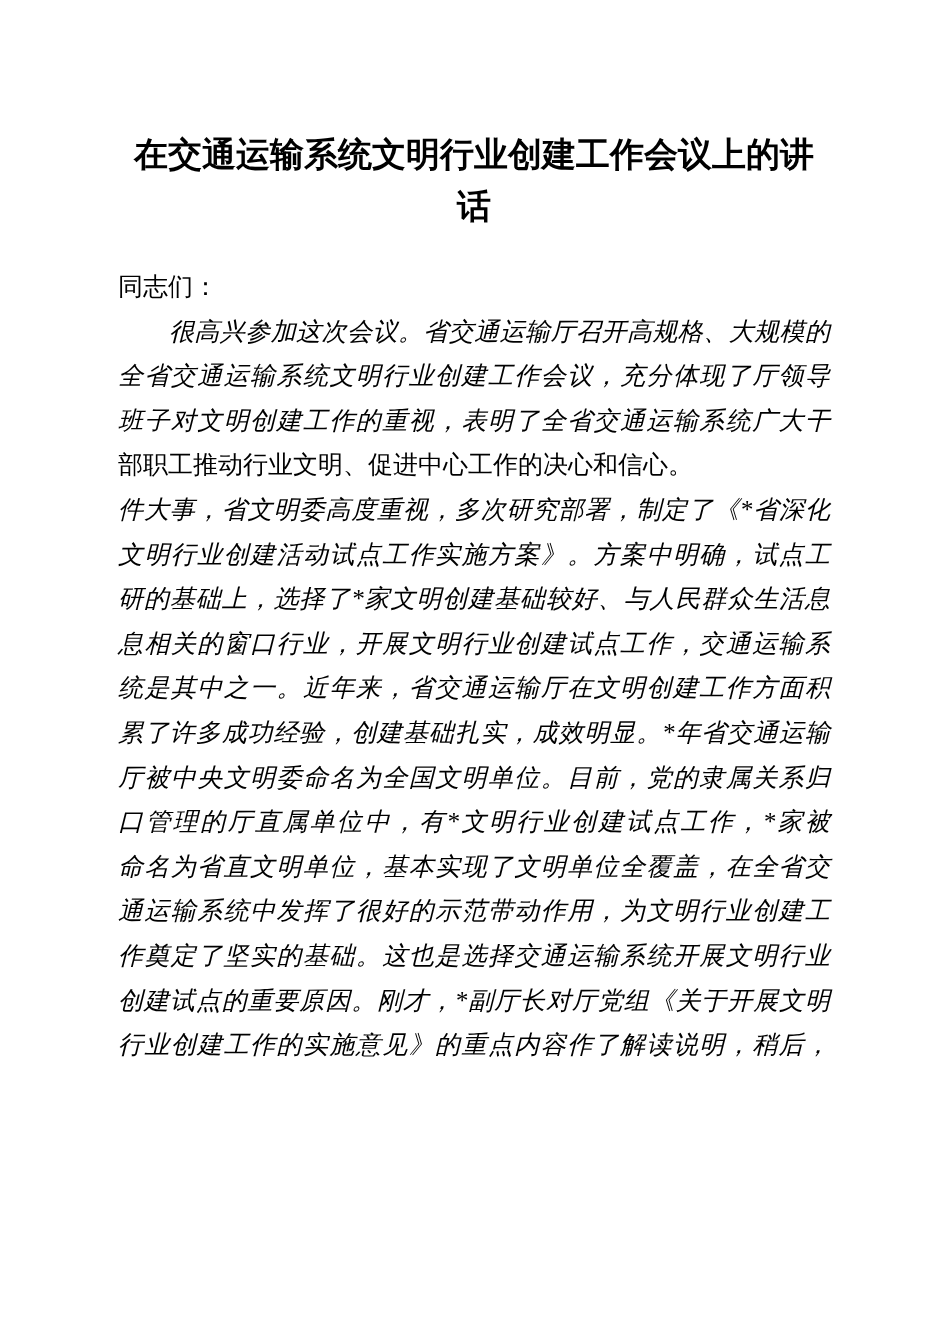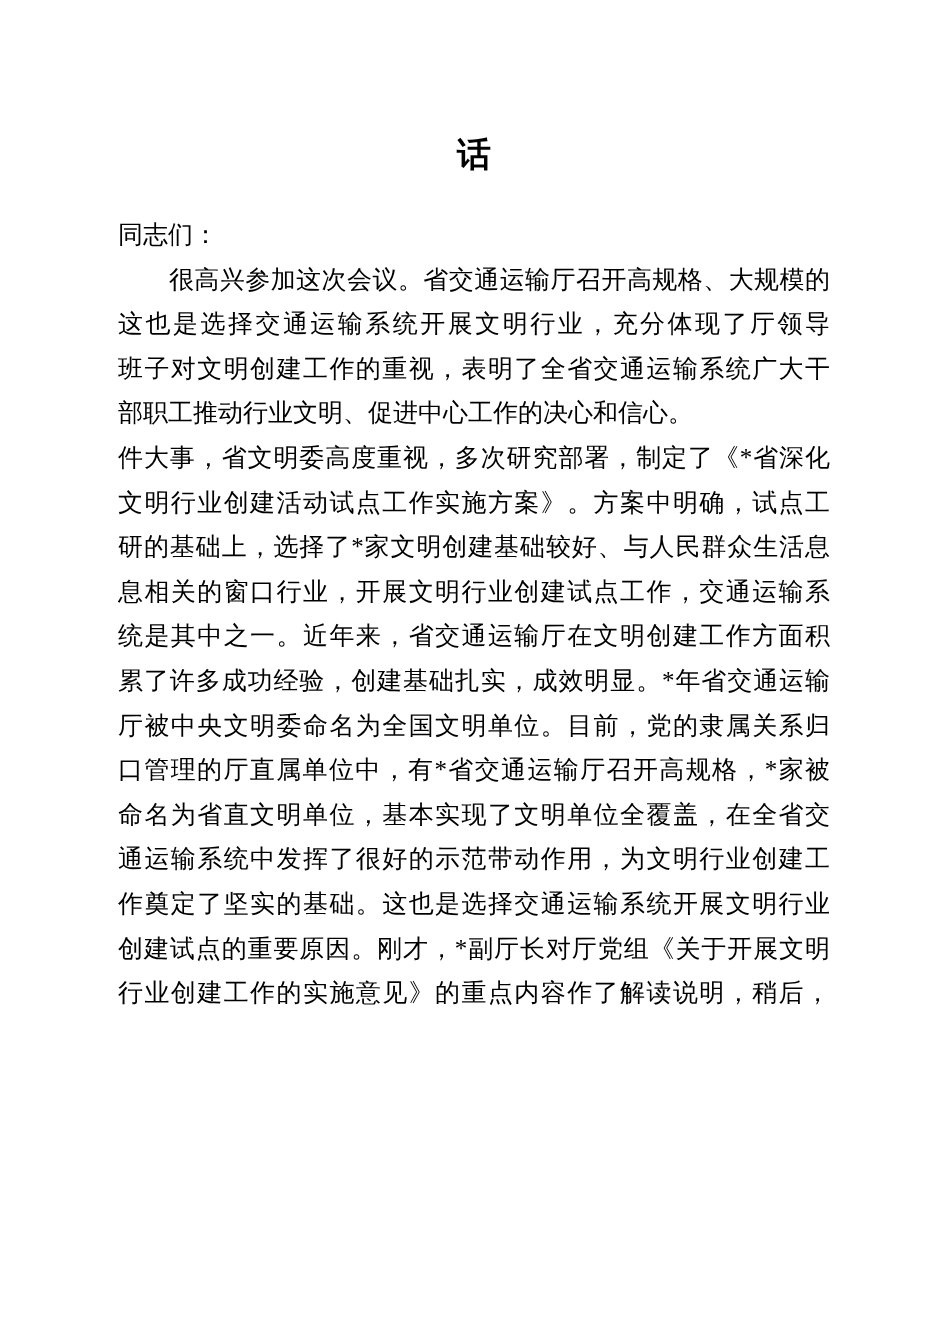--- a/index.html
+++ b/index.html
@@ -46,49 +46,51 @@
     padding: 0;
   }
   .line {
     width: 712px;
     text-align: left;
   }
   .line.j {
     
     text-align: justify;
     text-align-last: justify;
+    font-style: italic;
   }
 </style>
 </head>
 <body>
 
 <div class="page">
   <div class="content">
     <h1 class="doc-title">
+        <div class="title-line">在交通运输系统文明行业创建工作会议上的讲</div>
         <div class="title-line">话</div>
       </h1>
     <div class="doc-body">
         <div class="paragraph">
           <div class="line">同志们：</div>
         </div>
         <div class="paragraph">
           <div class="line j">　　很高兴参加这次会议。省交通运输厅召开高规格、大规模的</div>
-          <div class="line j">这也是选择交通运输系统开展文明行业，充分体现了厅领导</div>
+          <div class="line j">全省交通运输系统文明行业创建工作会议，充分体现了厅领导</div>
           <div class="line j">班子对文明创建工作的重视，表明了全省交通运输系统广大干</div>
           <div class="line">部职工推动行业文明、促进中心工作的决心和信心。</div>
         </div>
         <div class="paragraph">
           <div class="line j">件大事，省文明委高度重视，多次研究部署，制定了《*省深化</div>
           <div class="line j">文明行业创建活动试点工作实施方案》。方案中明确，试点工</div>
           <div class="line j">研的基础上，选择了*家文明创建基础较好、与人民群众生活息</div>
           <div class="line j">息相关的窗口行业，开展文明行业创建试点工作，交通运输系</div>
           <div class="line j">统是其中之一。近年来，省交通运输厅在文明创建工作方面积</div>
           <div class="line j">累了许多成功经验，创建基础扎实，成效明显。*年省交通运输</div>
           <div class="line j">厅被中央文明委命名为全国文明单位。目前，党的隶属关系归</div>
-          <div class="line j">口管理的厅直属单位中，有*省交通运输厅召开高规格，*家被</div>
+          <div class="line j">口管理的厅直属单位中，有*文明行业创建试点工作，*家被</div>
           <div class="line j">命名为省直文明单位，基本实现了文明单位全覆盖，在全省交</div>
           <div class="line j">通运输系统中发挥了很好的示范带动作用，为文明行业创建工</div>
           <div class="line j">作奠定了坚实的基础。这也是选择交通运输系统开展文明行业</div>
           <div class="line j">创建试点的重要原因。刚才，*副厅长对厅党组《关于开展文明</div>
           <div class="line j">行业创建工作的实施意见》的重点内容作了解读说明，稍后，</div>
         </div>
       </div>
   </div>
 </div>
 

